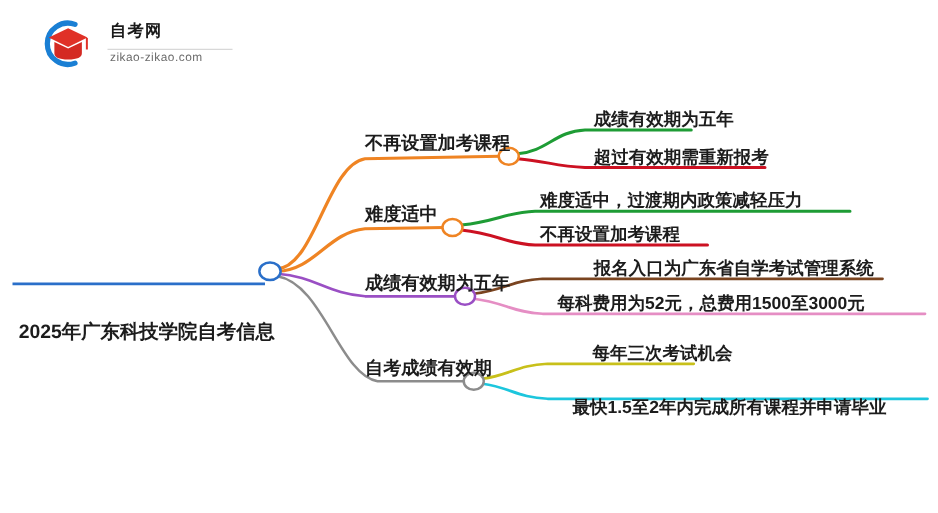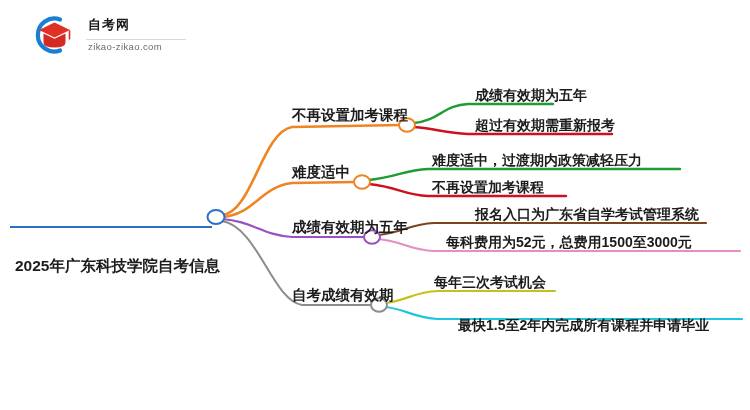--- a/index.html
+++ b/index.html
@@ -142,14 +142,14 @@
 
 <div class="node-text leaf-text" style="left:475px; top:88px;">成绩有效期为五年</div>
 <div class="node-text leaf-text" style="left:475px; top:118px;">超过有效期需重新报考</div>
 
 <div class="node-text leaf-text" style="left:432px; top:153px;">难度适中，过渡期内政策减轻压力</div>
 <div class="node-text leaf-text" style="left:432px; top:180px;">不再设置加考课程</div>
 
 <div class="node-text leaf-text" style="left:475px; top:207px;">报名入口为广东省自学考试管理系统</div>
 <div class="node-text leaf-text" style="left:446px; top:235px;">每科费用为52元，总费用1500至3000元</div>
 
-<div class="node-text leaf-text" style="left:434px; top:275px;">每年三次考试机会</div>
+<div class="node-text leaf-text" style="left:474px; top:275px;">每年三次考试机会</div>
 <div class="node-text leaf-text" style="left:458px; top:318px;">最快1.5至2年内完成所有课程并申请毕业</div>
 
 </body></html>

